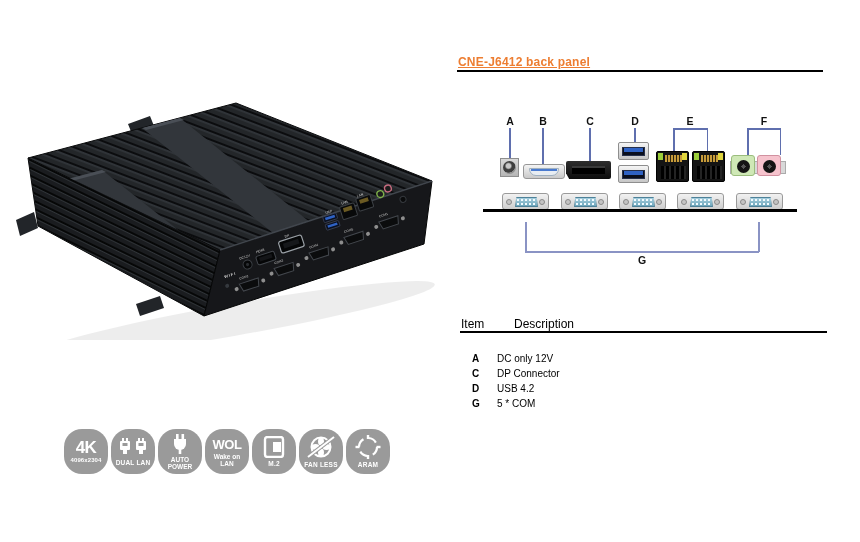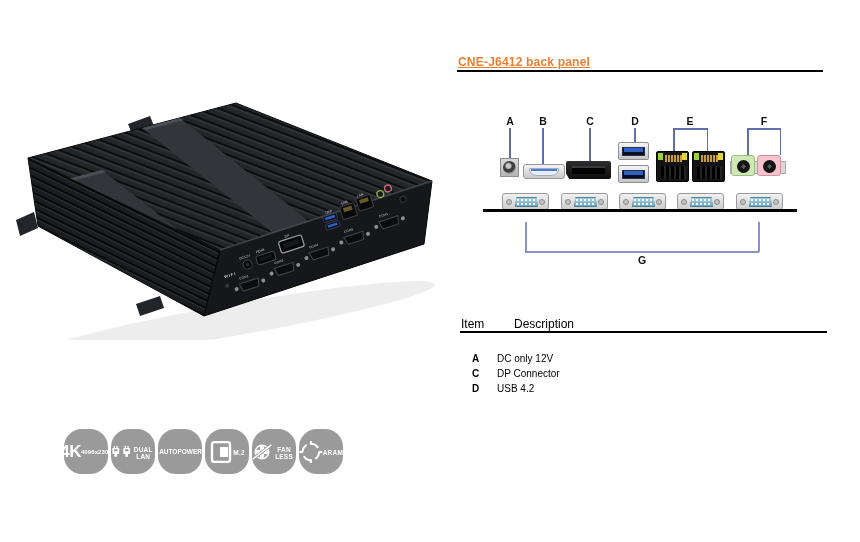--- a/index.html
+++ b/index.html
@@ -76,21 +76,21 @@
   .t-rule { position:absolute; left:5px; top:19px; width:367px; height:2px; background:#000; }
   .trows { position:absolute; left:0; top:41px; }
   .trow { height:15px; font-size:10px; color:#000; }
   .trow .ti { display:inline-block; width:42px; padding-left:17px; font-weight:bold; }
   .trow .td { }
   .red { color:#FF0000; }
 
   
   .badges { left:64px; top:429px; display:flex; gap:3px; }
   .badge { width:44px; height:45px; background:#9a9a9a; border-radius:18px; color:#fff;
-           display:flex; flex-direction:row; align-items:center; justify-content:center; text-align:center; }
+           display:flex; flex-direction:column; align-items:center; justify-content:center; text-align:center; }
   .b-big { font-size:17px; font-weight:bold; line-height:16px; letter-spacing:-0.5px; }
   .b-sub { font-size:6px; font-weight:bold; letter-spacing:0.1px; margin-top:1px; }
   .b-lab { font-size:6.5px; font-weight:bold; margin-top:2px; letter-spacing:0.2px; }
   .b-l2  { font-size:6.5px; font-weight:bold; line-height:7px; }
   .badge svg { display:block; }
 
   
   .photo { left:8px; top:78px; width:440px; height:262px; }
 </style>
 </head>
@@ -305,20 +305,21 @@
 </div>
 
 <div class="abs table">
   <span class="thead th-item">Item</span>
   <span class="thead th-desc">Description</span>
   <div class="t-rule"></div>
   <div class="trows">
     <div class="trow"><span class="ti">A</span><span class="td">DC only 12V</span></div>
     <div class="trow"><span class="ti">C</span><span class="td">DP Connector</span></div>
     <div class="trow"><span class="ti">D</span><span class="td">USB 4.2</span></div>
+    <div class="trow"><span class="ti">G</span><span class="td">5 * COM</span></div>
   </div>
 </div>
 
 <div class="abs badges">
 
   <div class="badge">
     <div class="b-big">4K</div>
     <div class="b-sub">4096x2304</div>
   </div>
 
@@ -344,20 +345,25 @@
     <svg width="26" height="22" viewBox="0 0 26 22">
       <rect x="9" y="0" width="2.6" height="5" fill="#fff"></rect>
       <rect x="14.5" y="0" width="2.6" height="5" fill="#fff"></rect>
       <path d="M7 5 h12 v5 a6 6 0 0 1 -6 6 a6 6 0 0 1 -6 -6 z" fill="#fff"></path>
       <rect x="11.7" y="15" width="2.6" height="5" fill="#fff"></rect>
     </svg>
     <div class="b-l2">AUTO</div>
     <div class="b-l2">POWER</div>
   </div>
 
+  <div class="badge">
+    <div class="b-big" style="font-size:13px;">WOL</div>
+    <div class="b-l2">Wake on</div>
+    <div class="b-l2">LAN</div>
+  </div>
 
   <div class="badge">
     <svg width="24" height="22" viewBox="0 0 24 22">
       <rect x="3" y="1" width="18" height="20" rx="2.5" fill="none" stroke="#fff" stroke-width="2.4"></rect>
       <rect x="11" y="6" width="8" height="10" fill="#fff"></rect>
     </svg>
     <div class="b-lab">M.2</div>
   </div>
 
   <div class="badge">

